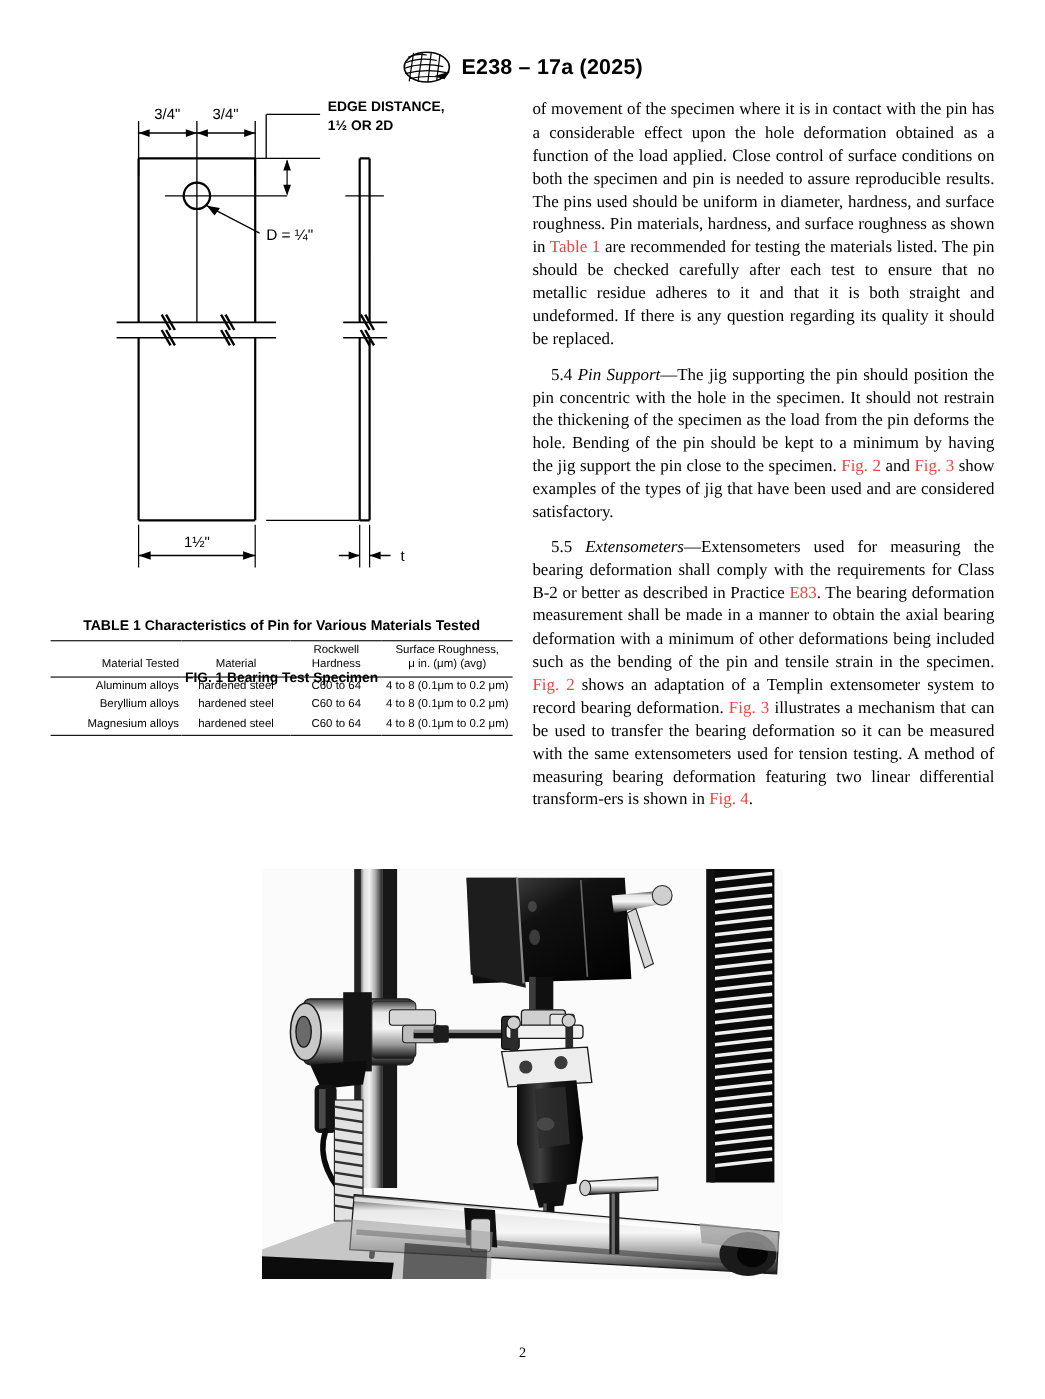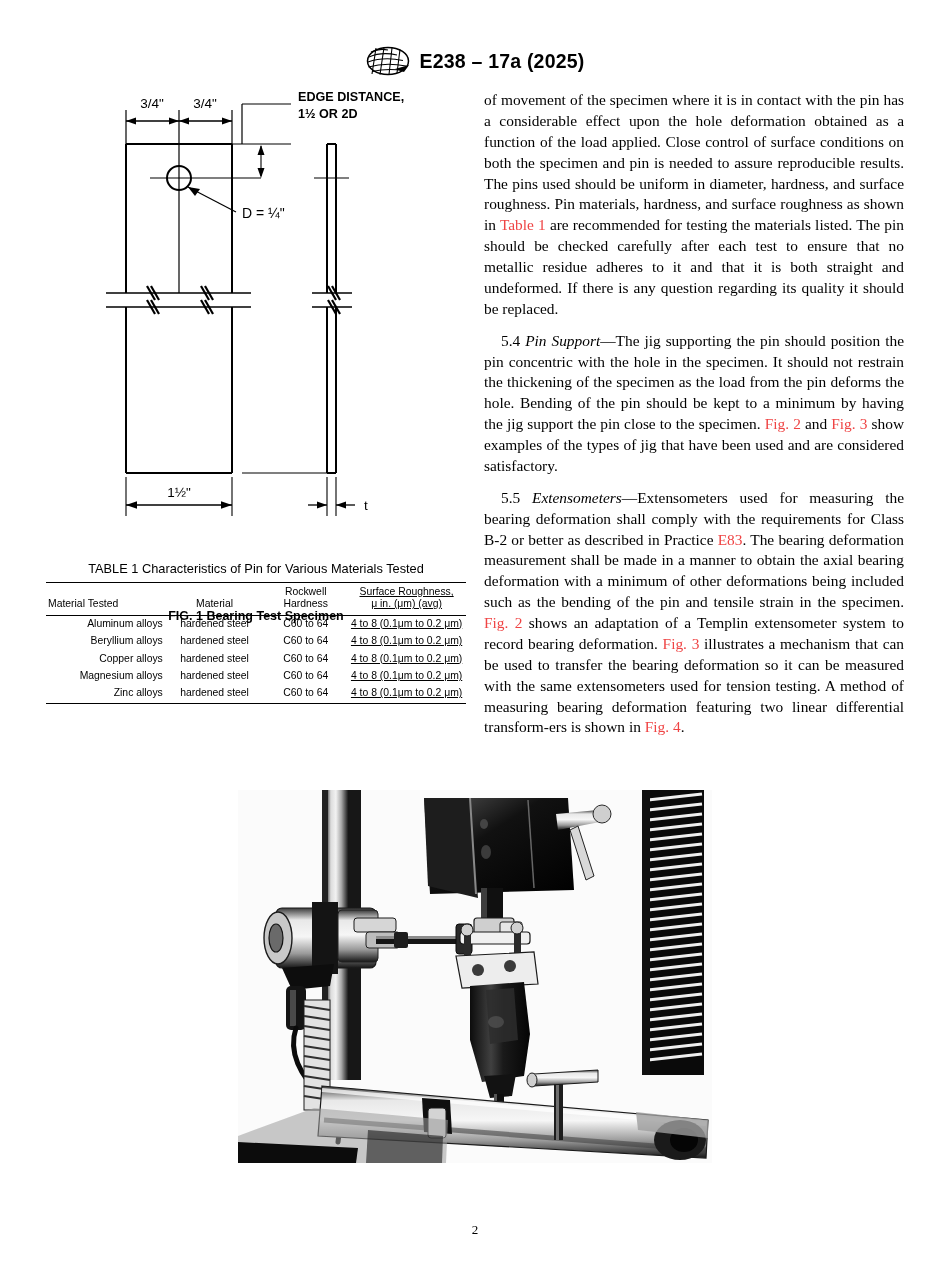--- a/index.html
+++ b/index.html
@@ -66,21 +66,21 @@
 
   
   .table-block {
     position: absolute;
     left: 46px;
     top: 561px;
     width: 420px;
   }
   .table-title {
     font-family: "Liberation Sans", sans-serif;
-    font-weight: normal;
+    font-weight: bold;
     font-size: 12.8px;
     text-align: center;
     margin-bottom: 6px;
     white-space: nowrap;
   }
   table.pin-table {
     width: 420px;
     border-collapse: collapse;
     font-family: "Liberation Sans", sans-serif;
     font-size: 10.4px;
@@ -99,22 +99,22 @@
     border-bottom: 1.6px solid #000;
   }
   table.pin-table tbody td {
     padding: 2px 2px 3px 2px;
     vertical-align: top;
     line-height: 1.2;
   }
   .col-mat-tested { width: 118px; text-align: right; padding-left: 4px !important; }
   .col-material   { width: 100px; text-align: center; }
   .col-hardness   { width: 82px;  text-align: center; }
-  .col-rough      { width: 120px; text-align: center; text-decoration: underline; }
-  thead .col-mat-tested { text-align: left; padding-left: 2px !important; }
+  .col-rough      { width: 120px; text-align: center; }
+  thead .col-mat-tested { text-align: right; padding-left: 2px !important; }
 
   
   .right-col {
     position: absolute;
     left: 484px;
     top: 90px;
     width: 420px;
     font-size: 15.4px;
     line-height: 1.355;
     text-align: justify;
@@ -339,33 +339,21 @@
         <td class="col-hardness">C60 to 64</td>
         <td class="col-rough">4 to 8 (0.1μm to 0.2 μm)</td>
       </tr>
       <tr>
         <td class="col-mat-tested">Beryllium alloys</td>
         <td class="col-material">hardened steel</td>
         <td class="col-hardness">C60 to 64</td>
         <td class="col-rough">4 to 8 (0.1μm to 0.2 μm)</td>
       </tr>
       <tr>
-        <td class="col-mat-tested">Copper alloys</td>
-        <td class="col-material">hardened steel</td>
-        <td class="col-hardness">C60 to 64</td>
-        <td class="col-rough">4 to 8 (0.1μm to 0.2 μm)</td>
-      </tr>
-      <tr>
         <td class="col-mat-tested">Magnesium alloys</td>
-        <td class="col-material">hardened steel</td>
-        <td class="col-hardness">C60 to 64</td>
-        <td class="col-rough">4 to 8 (0.1μm to 0.2 μm)</td>
-      </tr>
-      <tr>
-        <td class="col-mat-tested">Zinc alloys</td>
         <td class="col-material">hardened steel</td>
         <td class="col-hardness">C60 to 64</td>
         <td class="col-rough">4 to 8 (0.1μm to 0.2 μm)</td>
       </tr>
     </tbody>
   </table>
 </div>
 
 <div class="right-col">
 

